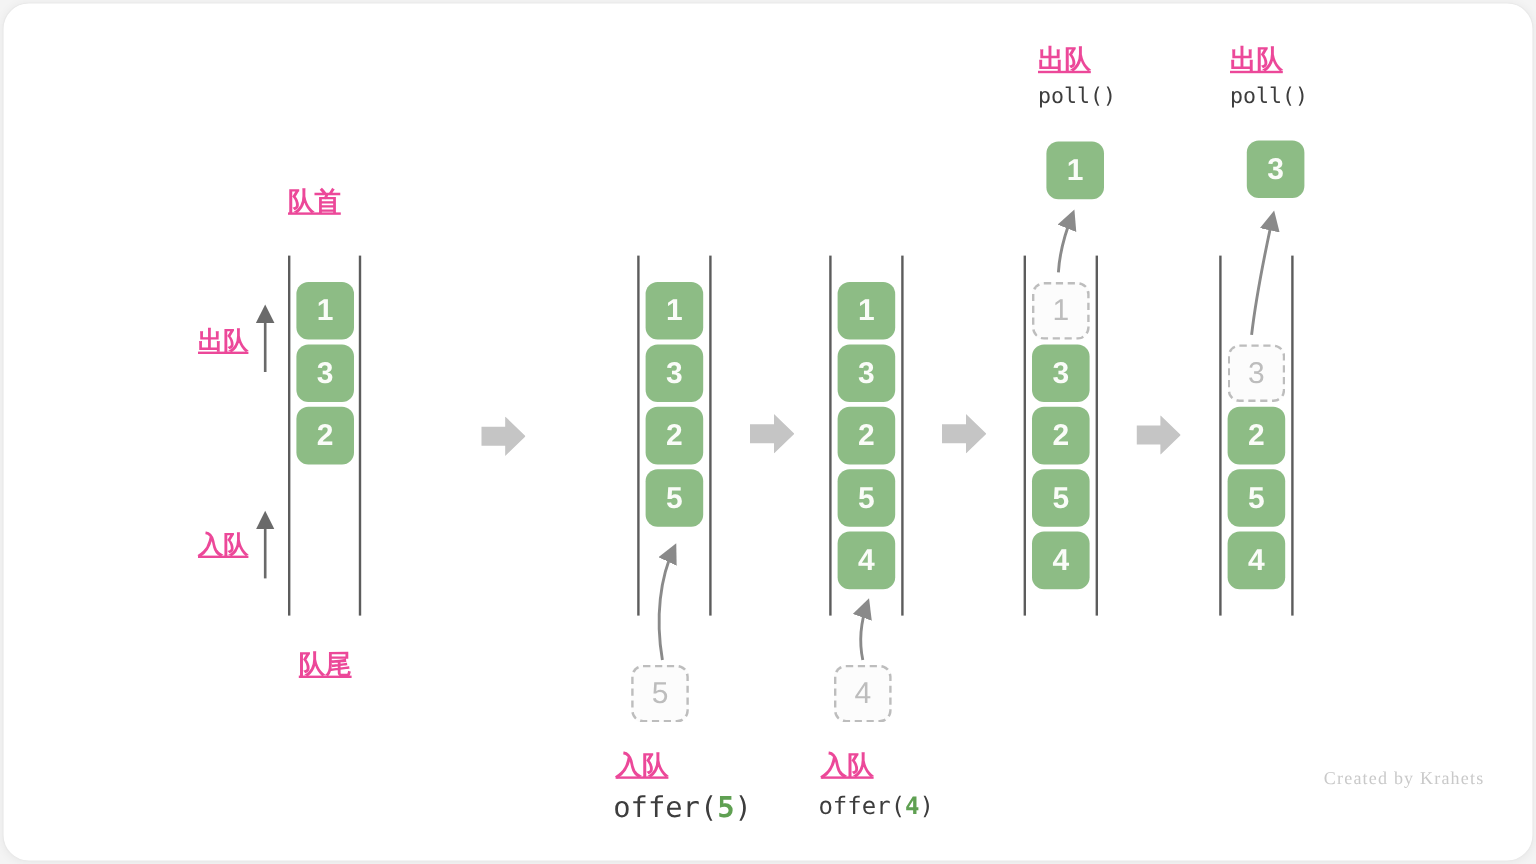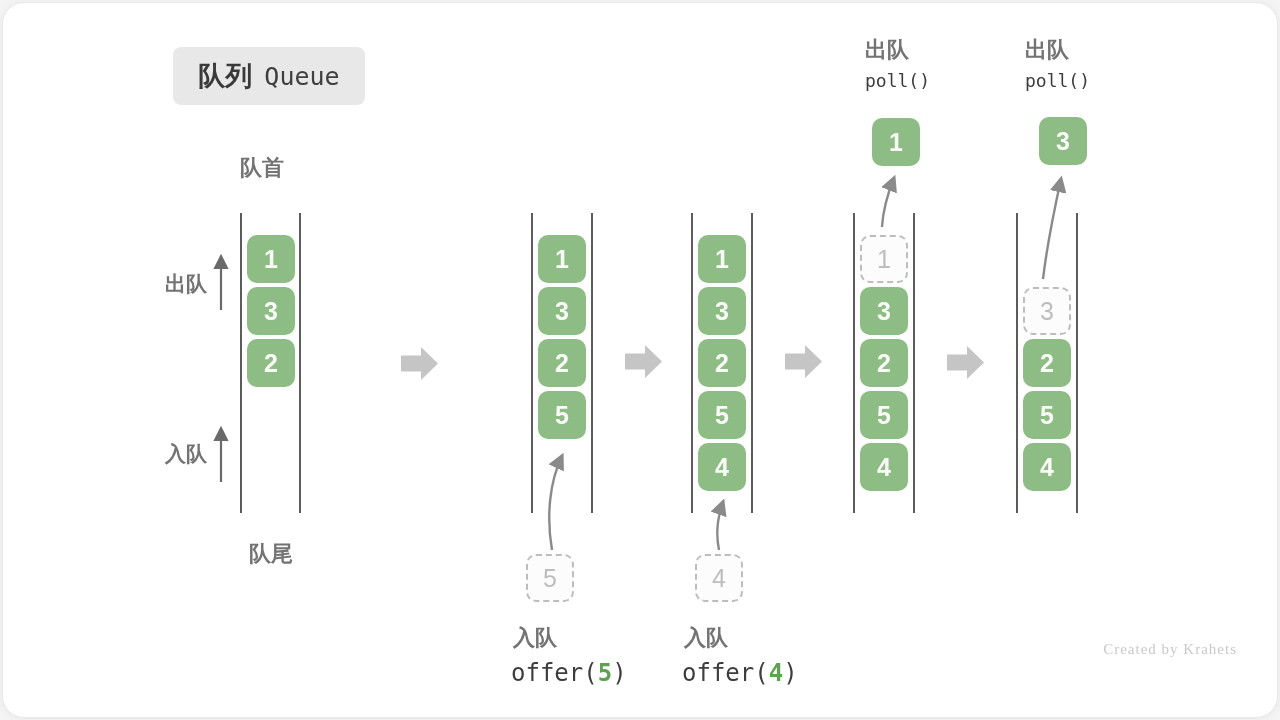--- a/index.html
+++ b/index.html
@@ -17,21 +17,21 @@
   }
   
   .title-box {
     position:absolute; left:170px; top:44px; width:192px; height:58px;
     background:#e8e8e8; border-radius:8px;
     display:flex; align-items:center; justify-content:center; gap:12px;
   }
   .title-zh { font-size:27px; font-weight:bold; color:#3a3a3a; }
   .title-en { font-family:"DejaVu Sans Mono","Liberation Mono",monospace; font-size:25px; color:#3f3f3f; }
 
-  .zh-label { position:absolute; font-weight:bold; font-size:22px; color:#737373; white-space:nowrap; }
+  .zh-label { position:absolute; font-weight:bold; font-size:22px; color:#ec4899; white-space:nowrap;text-decoration:underline; }
   .op-code { position:absolute; font-family:"DejaVu Sans Mono","Liberation Mono",monospace; font-size:18px; color:#3d3d3d; white-space:nowrap; }
   .op-code .green-arg { color:#5fa052; font-weight:bold; }
 
   
   .q-lines {
     position:absolute; top:210px; height:300px;
     border-left:2px solid #5c5c5c; border-right:2px solid #5c5c5c;
   }
 
   
@@ -57,24 +57,20 @@
     position:absolute; right:40px; top:638px;
     font-family:Liberation Serif, serif;
     font-size:15px; color:#c9c9c9; letter-spacing:1px;
   }
 </style>
 </head>
 <body>
 
 <div class="card">
 
-  <div class="title-box">
-    <span class="title-zh">队列</span>
-    <span class="title-en">Queue</span>
-  </div>
 
   <div class="zh-label" style="left:237px;top:150px;width:62px;">队首</div>
   <div class="zh-label" style="left:237px;top:536px;width:62px;text-align:center;">队尾</div>
   <div class="zh-label" style="left:162px;top:267px;font-size:21px;">出队</div>
   <div class="zh-label" style="left:162px;top:437px;font-size:21px;">入队</div>
 
   <svg class="arrows-svg">
     <defs>
       <marker id="ah" markerWidth="8" markerHeight="8" refX="5.5" refY="3.5" orient="auto">
         <path d="M0,0 L7,3.5 L0,7 Z" fill="#8a8a8a"></path>
@@ -112,21 +108,21 @@
   <div class="block-arrow" style="left:622px;top:342px;"></div>
 
   <div class="q-lines" style="left:688px;width:62px;"></div>
   <div class="cell" style="left:695px;top:232px;">1</div>
   <div class="cell" style="left:695px;top:284px;">3</div>
   <div class="cell" style="left:695px;top:336px;">2</div>
   <div class="cell" style="left:695px;top:388px;">5</div>
   <div class="cell" style="left:695px;top:440px;">4</div>
   <div class="cell ghost" style="left:692px;top:551px;">4</div>
   <div class="zh-label" style="left:681px;top:620px;font-weight:bold;">入队</div>
-  <div class="op-code" style="left:679px;top:656px;font-size:24px;">
+  <div class="op-code" style="left:679px;top:656px;font-size:20px;">
     <span>offer(</span><span class="green-arg">4</span><span>)</span>
   </div>
 
   <div class="block-arrow" style="left:782px;top:342px;"></div>
 
   <div class="zh-label" style="left:862px;top:32px;">出队</div>
   <div class="op-code" style="left:862px;top:67px;">poll()</div>
   <div class="cell" style="left:869px;top:115px;">1</div>
   <div class="q-lines" style="left:850px;width:62px;"></div>
   <div class="cell ghost" style="left:857px;top:232px;">1</div>

